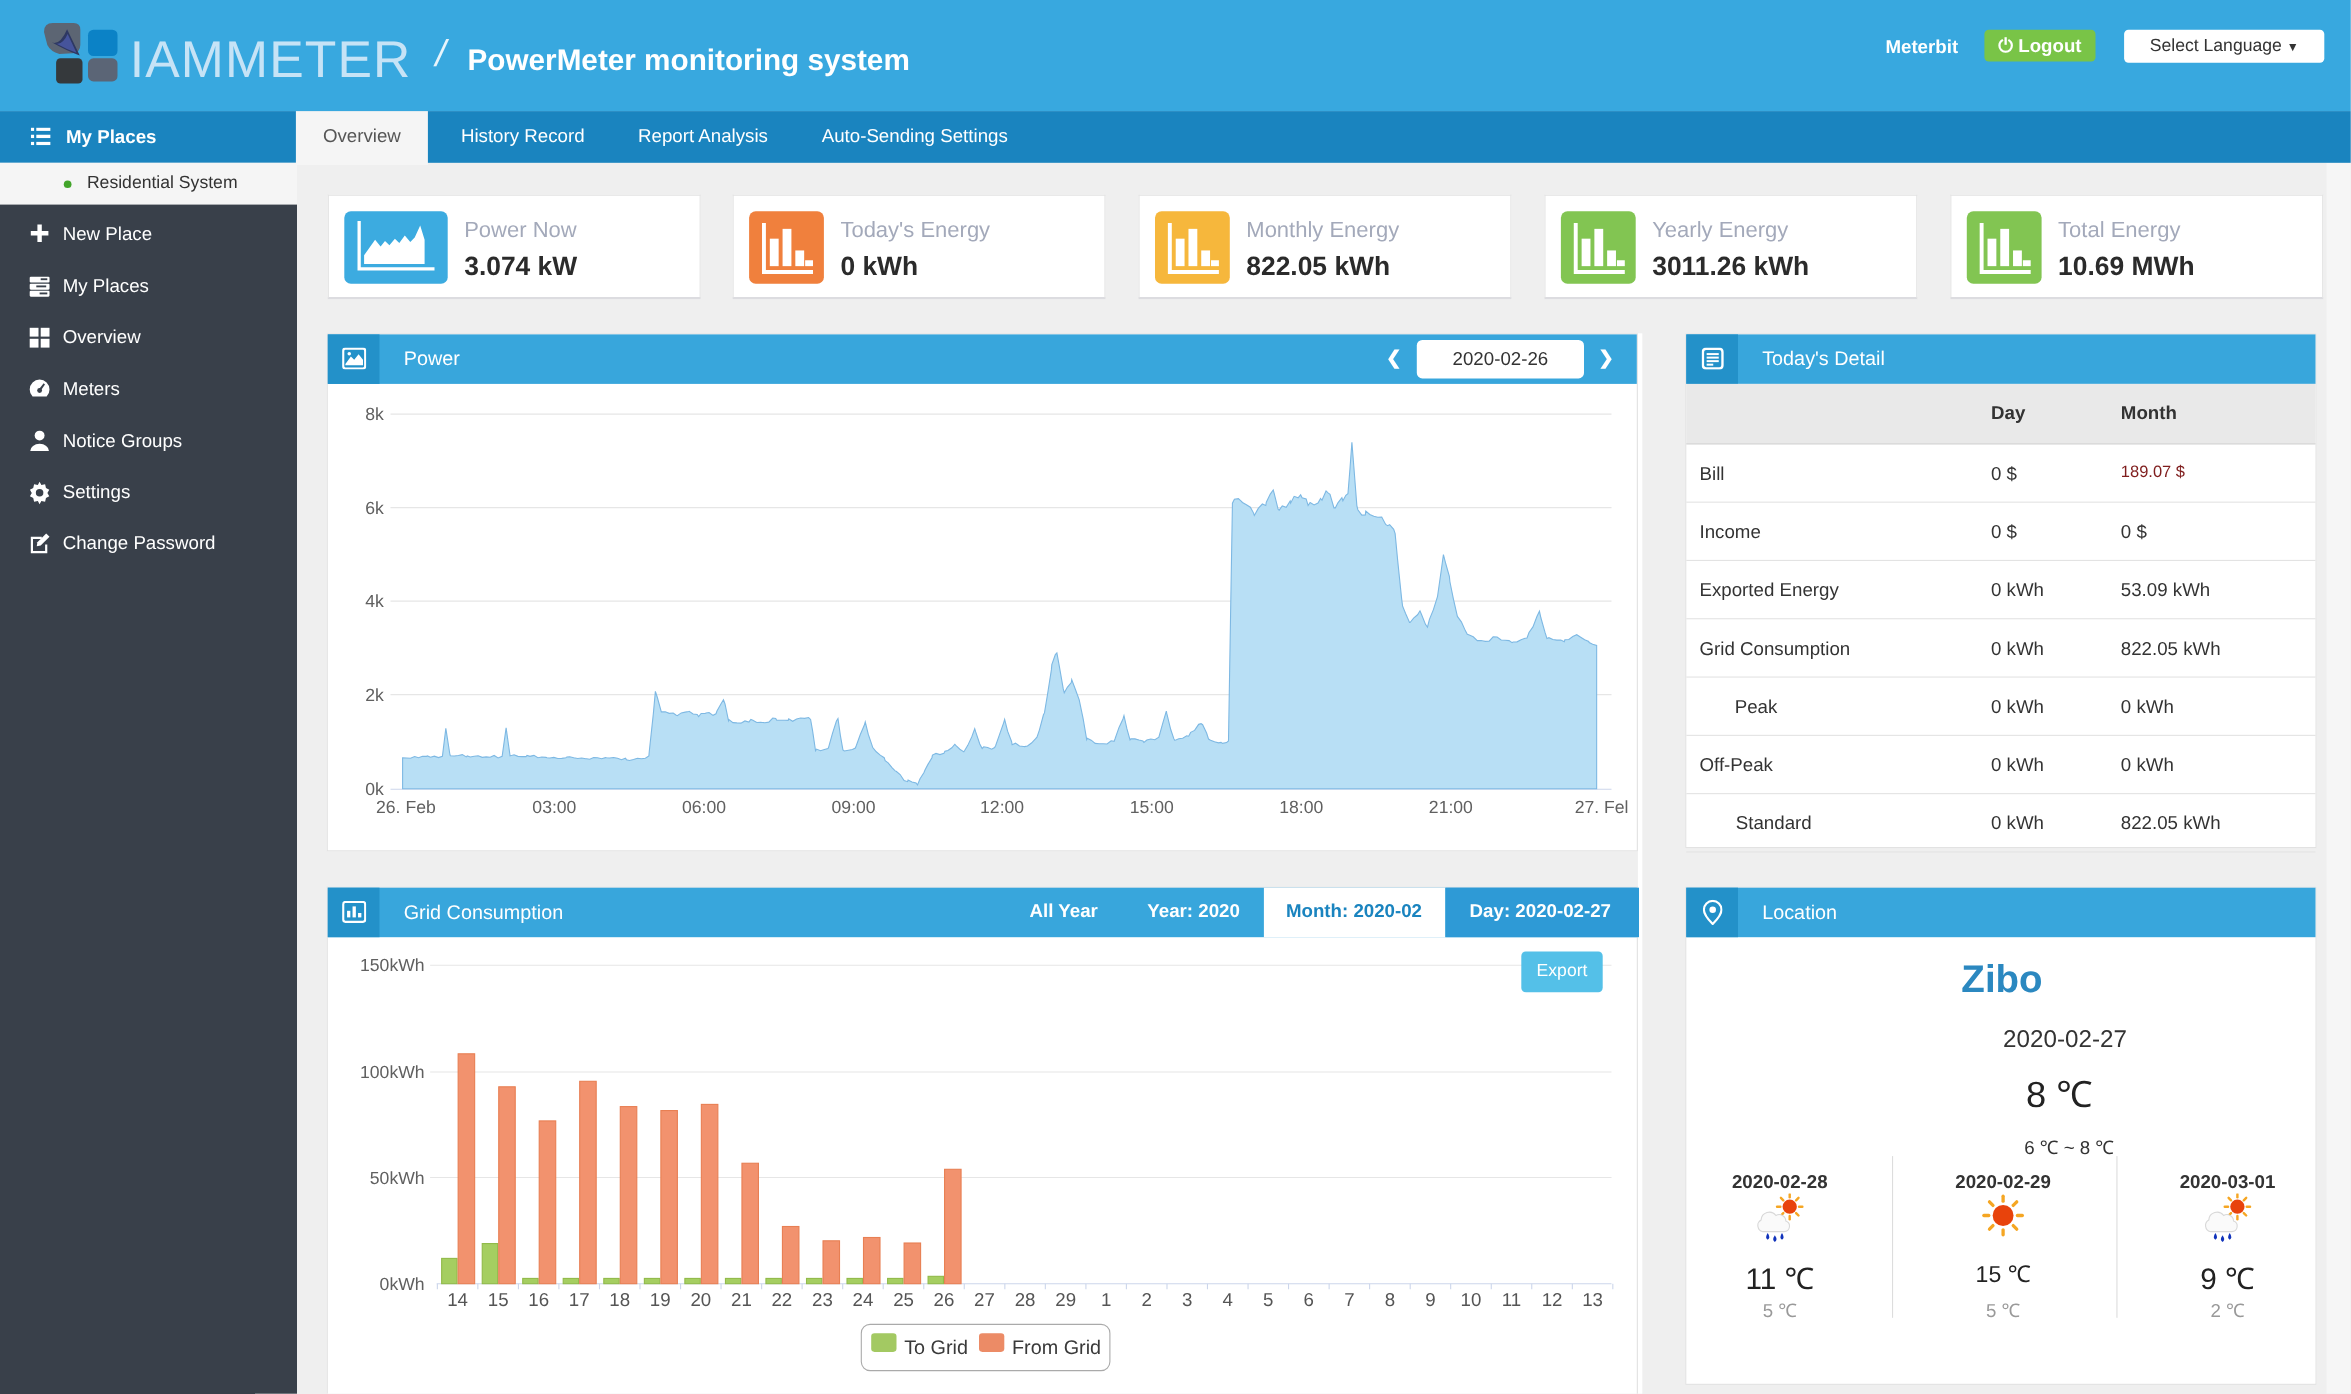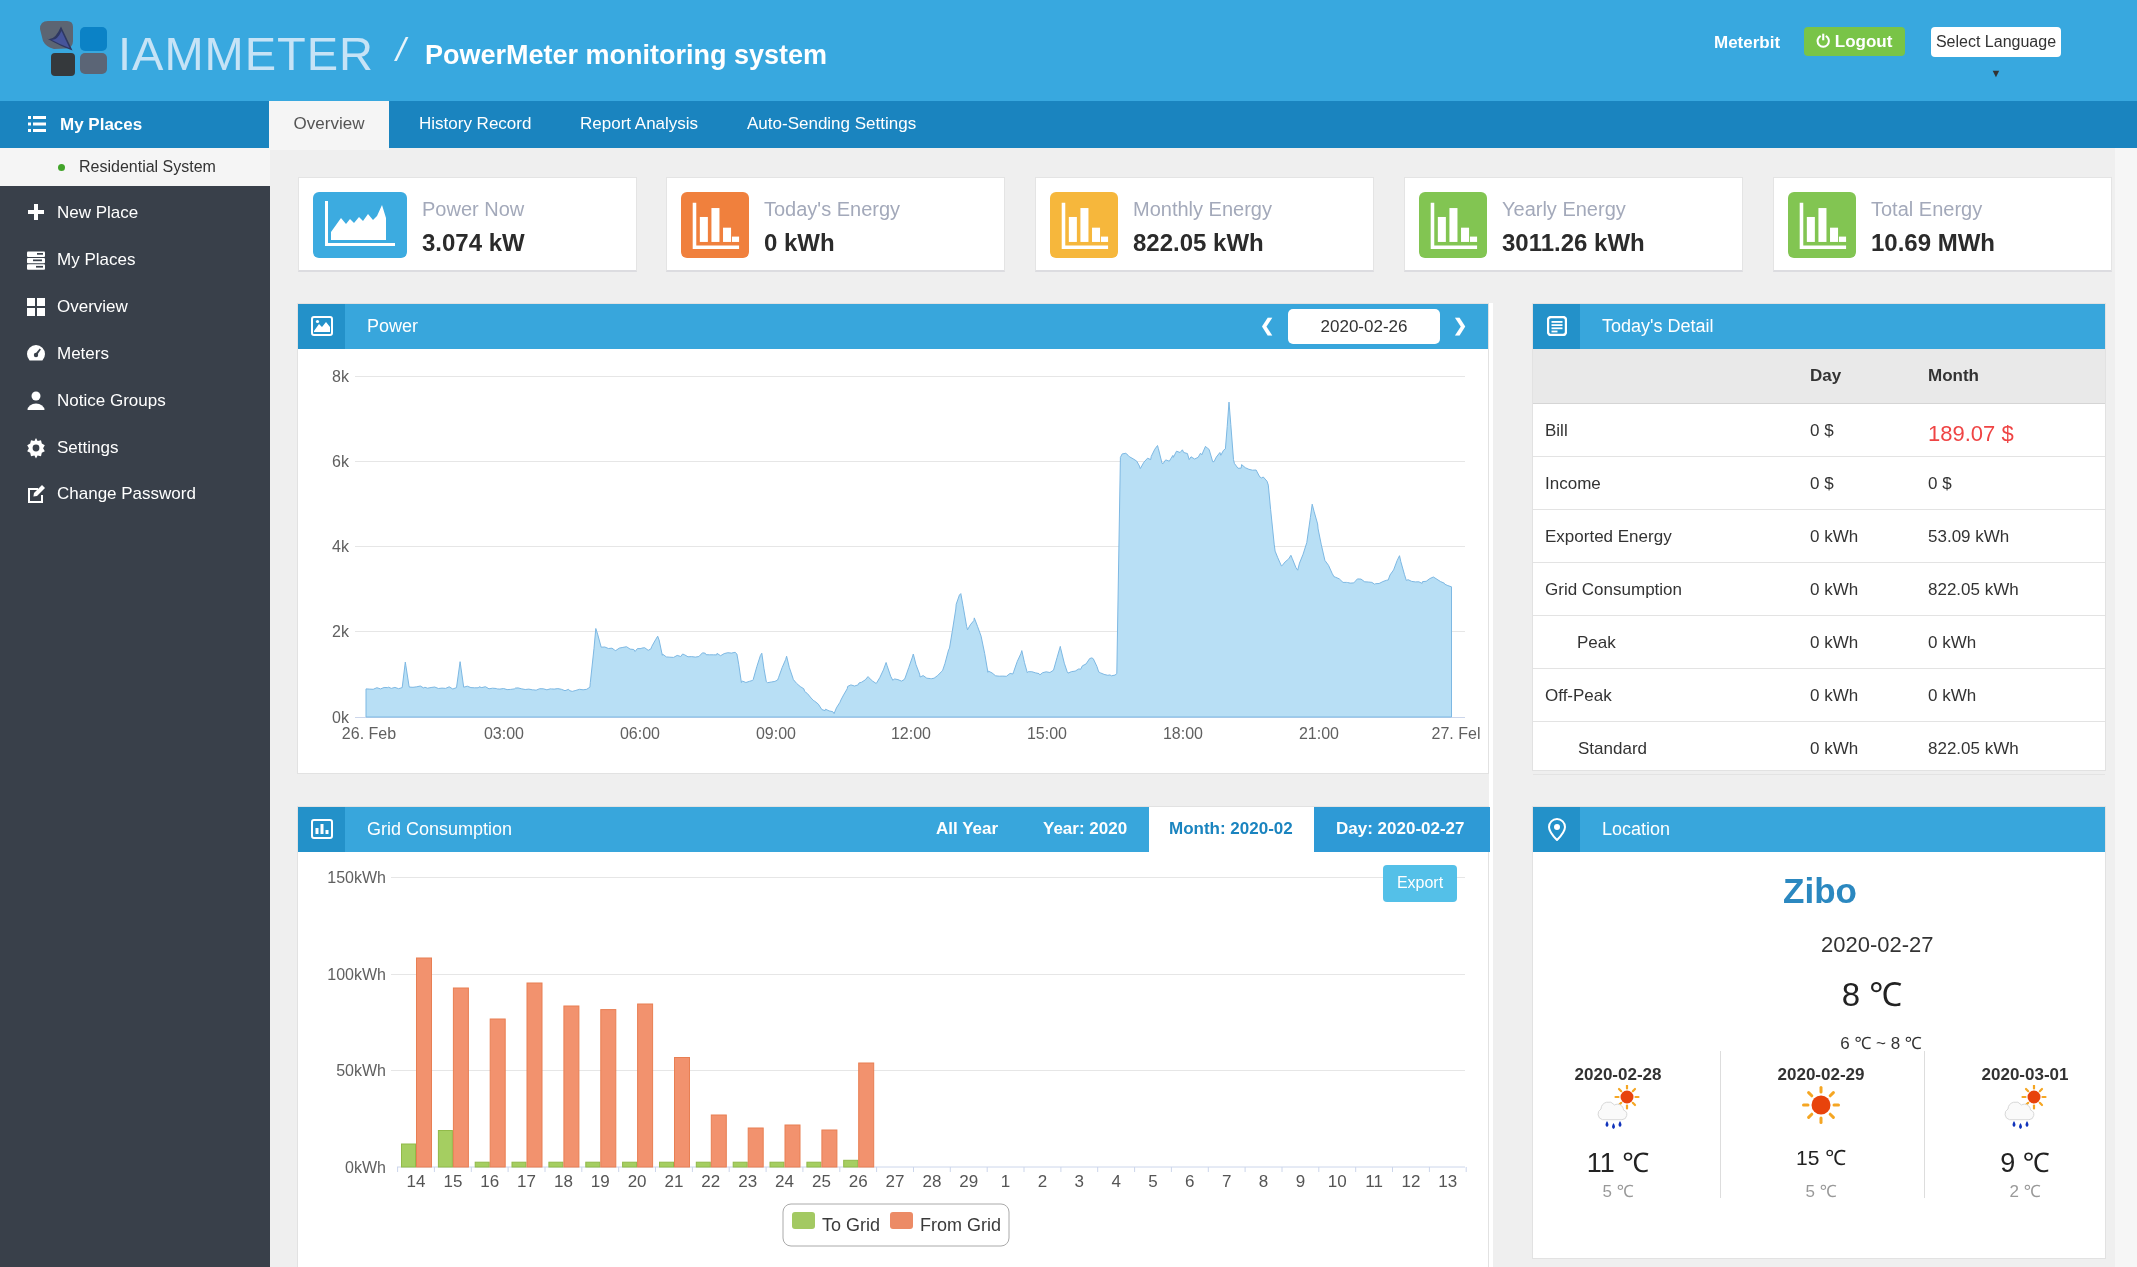--- a/index.html
+++ b/index.html
@@ -30,21 +30,21 @@
 <path d="M11,18.5 Q17,20 21.5,10 L29.5,27 Q20,23.5 11,18.5 Z" fill="#46549b"></path>
 <rect x="40" y="6" width="27" height="24" rx="5" fill="#0b82c6"></rect>
 <rect x="11" y="32" width="24" height="23" rx="4" fill="#35393c"></rect>
 <rect x="40" y="32" width="27" height="21" rx="5" fill="#5b6576"></rect>
 </svg></div>
 <div class="abs" style="left:118px;top:26px;font-size:47px;color:#c6e3f6;letter-spacing:1px;">IAMMETER</div>
 <div class="abs" style="left:396px;top:30px;font-size:34px;color:#e8f4fb;font-style:italic;">/</div>
 <div class="abs" style="left:425px;top:40px;font-size:27px;font-weight:bold;color:#fff;">PowerMeter monitoring system</div>
 <div class="abs" style="left:1714px;top:33px;font-size:17px;font-weight:bold;color:#fff;">Meterbit</div>
 <div class="abs" style="left:1804px;top:27px;width:101px;height:29px;background:#79c447;border-radius:4px;color:#fff;font-size:17px;font-weight:bold;text-align:center;line-height:29px;">⏻ Logout</div>
-<div class="abs" style="left:1931px;top:27px;width:130px;height:30px;background:#fff;border-radius:4px;color:#333;font-size:16px;text-align:center;line-height:30px;">Select Language <span style="font-size:11px;">▼</span></div>
+<div class="abs" style="left:1931px;top:27px;width:182px;height:30px;background:#fff;border-radius:4px;color:#333;font-size:16px;text-align:center;line-height:30px;">Select Language <span style="font-size:11px;">▼</span></div>
 
 <div class="abs navbar"></div>
 <div class="abs" style="left:28px;top:116px;width:18px;height:16px;">
 <svg width="18" height="16" viewBox="0 0 18 16" fill="#fff">
 <rect x="0" y="0" width="3" height="3"></rect>
       <rect x="5" y="0" width="13" height="3"></rect>
 <rect x="0" y="6.5" width="3" height="3"></rect>
       <rect x="5" y="6.5" width="13" height="3"></rect>
 <rect x="0" y="13" width="3" height="3"></rect>
       <rect x="5" y="13" width="13" height="3"></rect>
@@ -218,21 +218,21 @@
         <rect x="4.5" y="14.6" width="6" height="1.8" fill="#fff"></rect>
       </svg></div>
 <div class="ptitle">Today's Detail</div>
 <div style="position:absolute;left:0;top:45px;width:572px;height:55px;background:#e9e9e9;border-bottom:1px solid #d5d5d5;"></div>
 <div style="position:absolute;left:277px;top:62px;font-size:17px;font-weight:bold;color:#333;">Day</div>
 <div style="position:absolute;left:395px;top:62px;font-size:17px;font-weight:bold;color:#333;">Month</div>
 
 <div style="position:absolute;left:0px;top:100px;width:572px;height:53px;border-bottom:1px solid #e3e3e3;"></div>
 <div style="position:absolute;left:12px;top:117px;font-size:17px;color:#333;">Bill</div>
 <div style="position:absolute;left:277px;top:117px;font-size:17px;color:#333;">0 $</div>
-<div style="position:absolute;left:395px;top:117px;font-size:22px;color:#ef4444;">189.07 $</div>
+<div style="position:absolute;left:395px;top:117px;font-size:15px;color:#7f1d1d;">189.07 $</div>
 <div style="position:absolute;left:0px;top:153px;width:572px;height:53px;border-bottom:1px solid #e3e3e3;"></div>
 <div style="position:absolute;left:12px;top:170px;font-size:17px;color:#333;">Income</div>
 <div style="position:absolute;left:277px;top:170px;font-size:17px;color:#333;">0 $</div>
 <div style="position:absolute;left:395px;top:170px;font-size:17px;color:#333;">0 $</div>
 <div style="position:absolute;left:0px;top:206px;width:572px;height:53px;border-bottom:1px solid #e3e3e3;"></div>
 <div style="position:absolute;left:12px;top:223px;font-size:17px;color:#333;">Exported Energy</div>
 <div style="position:absolute;left:277px;top:223px;font-size:17px;color:#333;">0 kWh</div>
 <div style="position:absolute;left:395px;top:223px;font-size:17px;color:#333;">53.09 kWh</div>
 <div style="position:absolute;left:0px;top:259px;width:572px;height:53px;border-bottom:1px solid #e3e3e3;"></div>
 <div style="position:absolute;left:12px;top:276px;font-size:17px;color:#333;">Grid Consumption</div>

